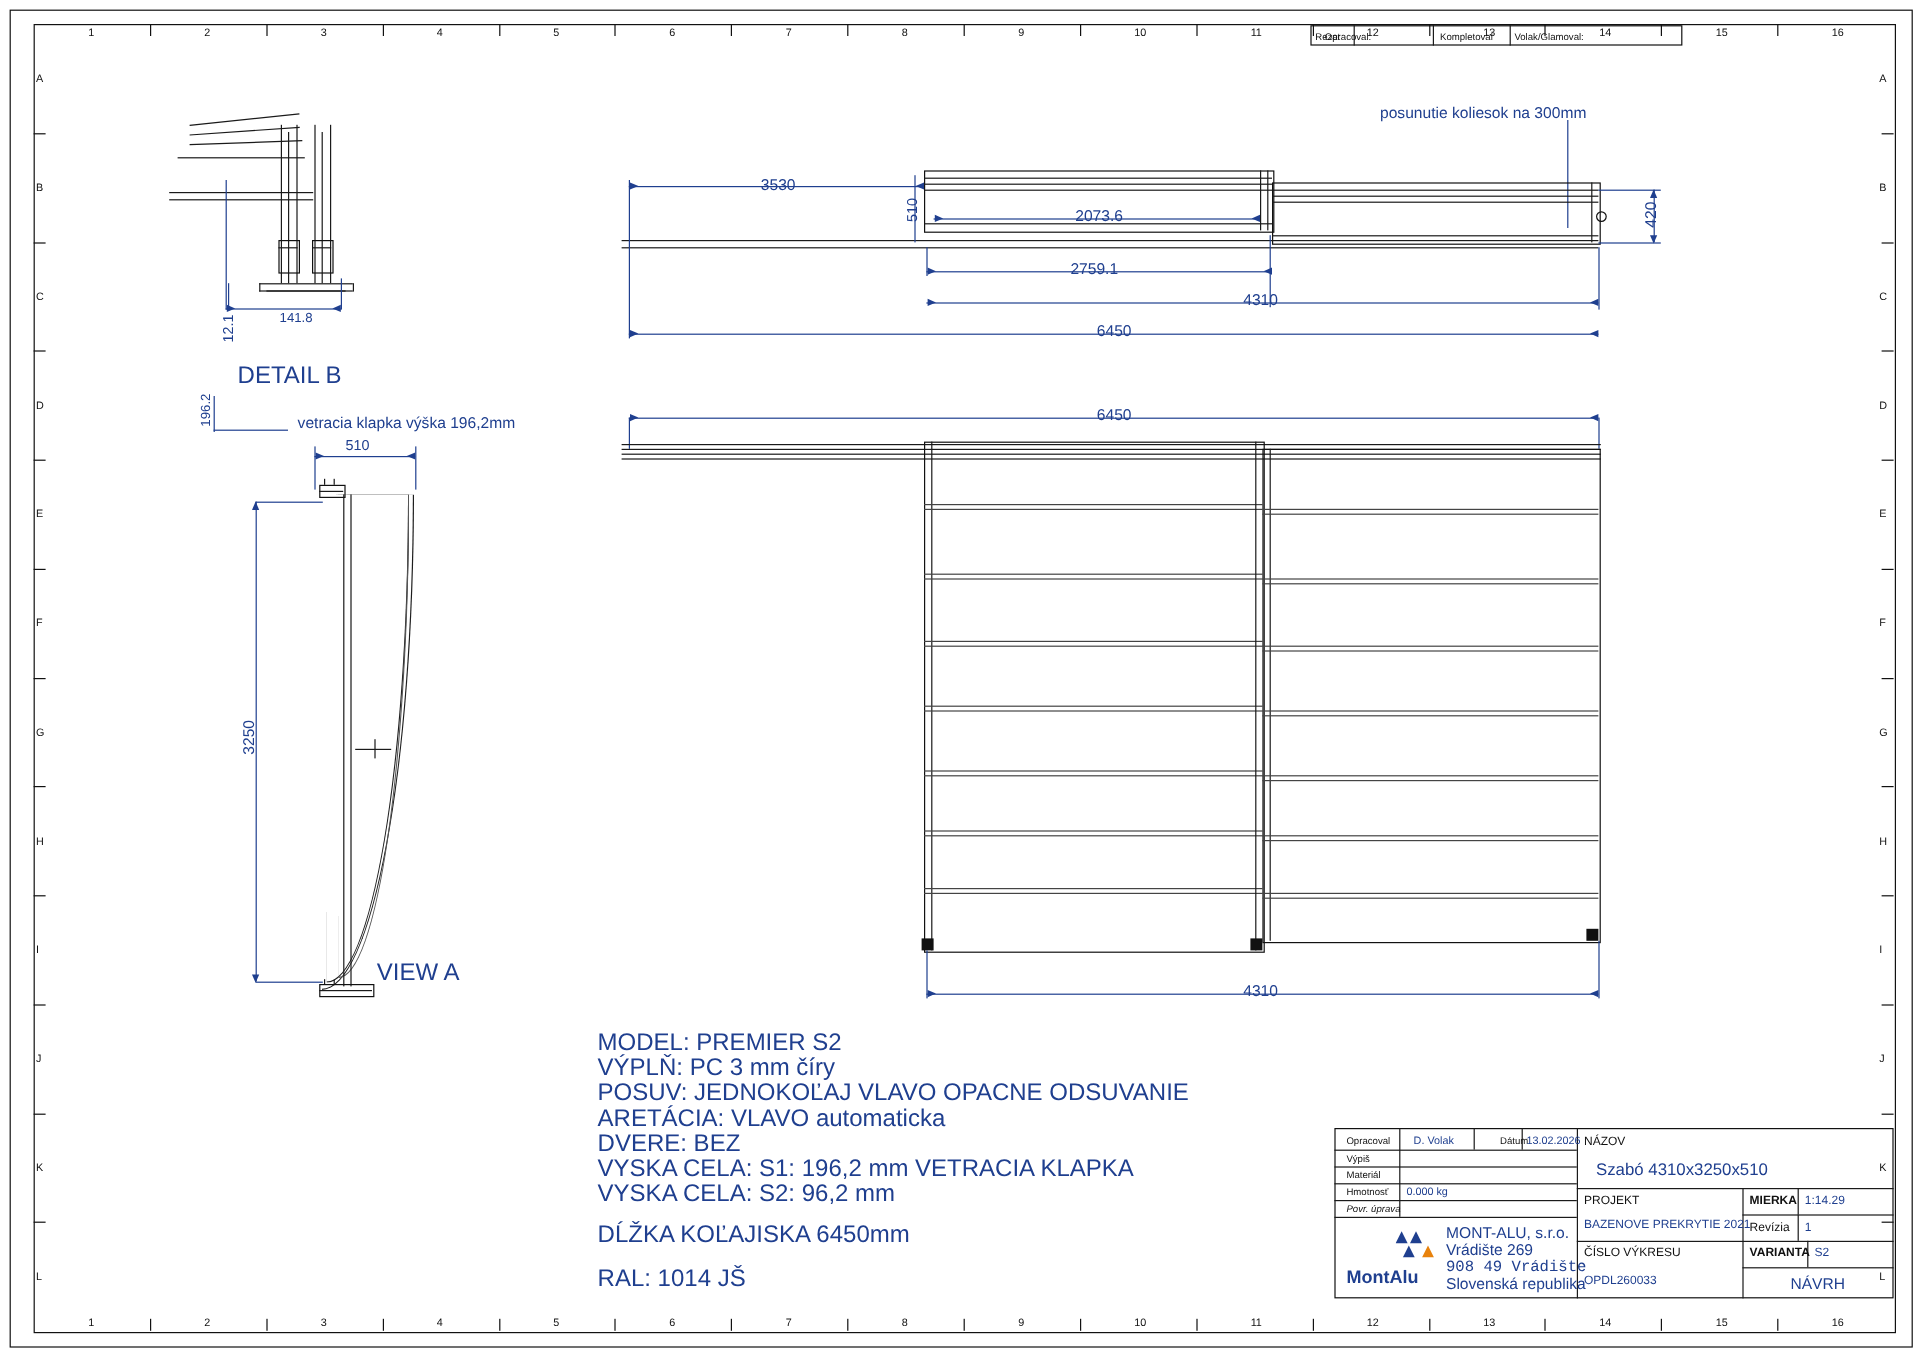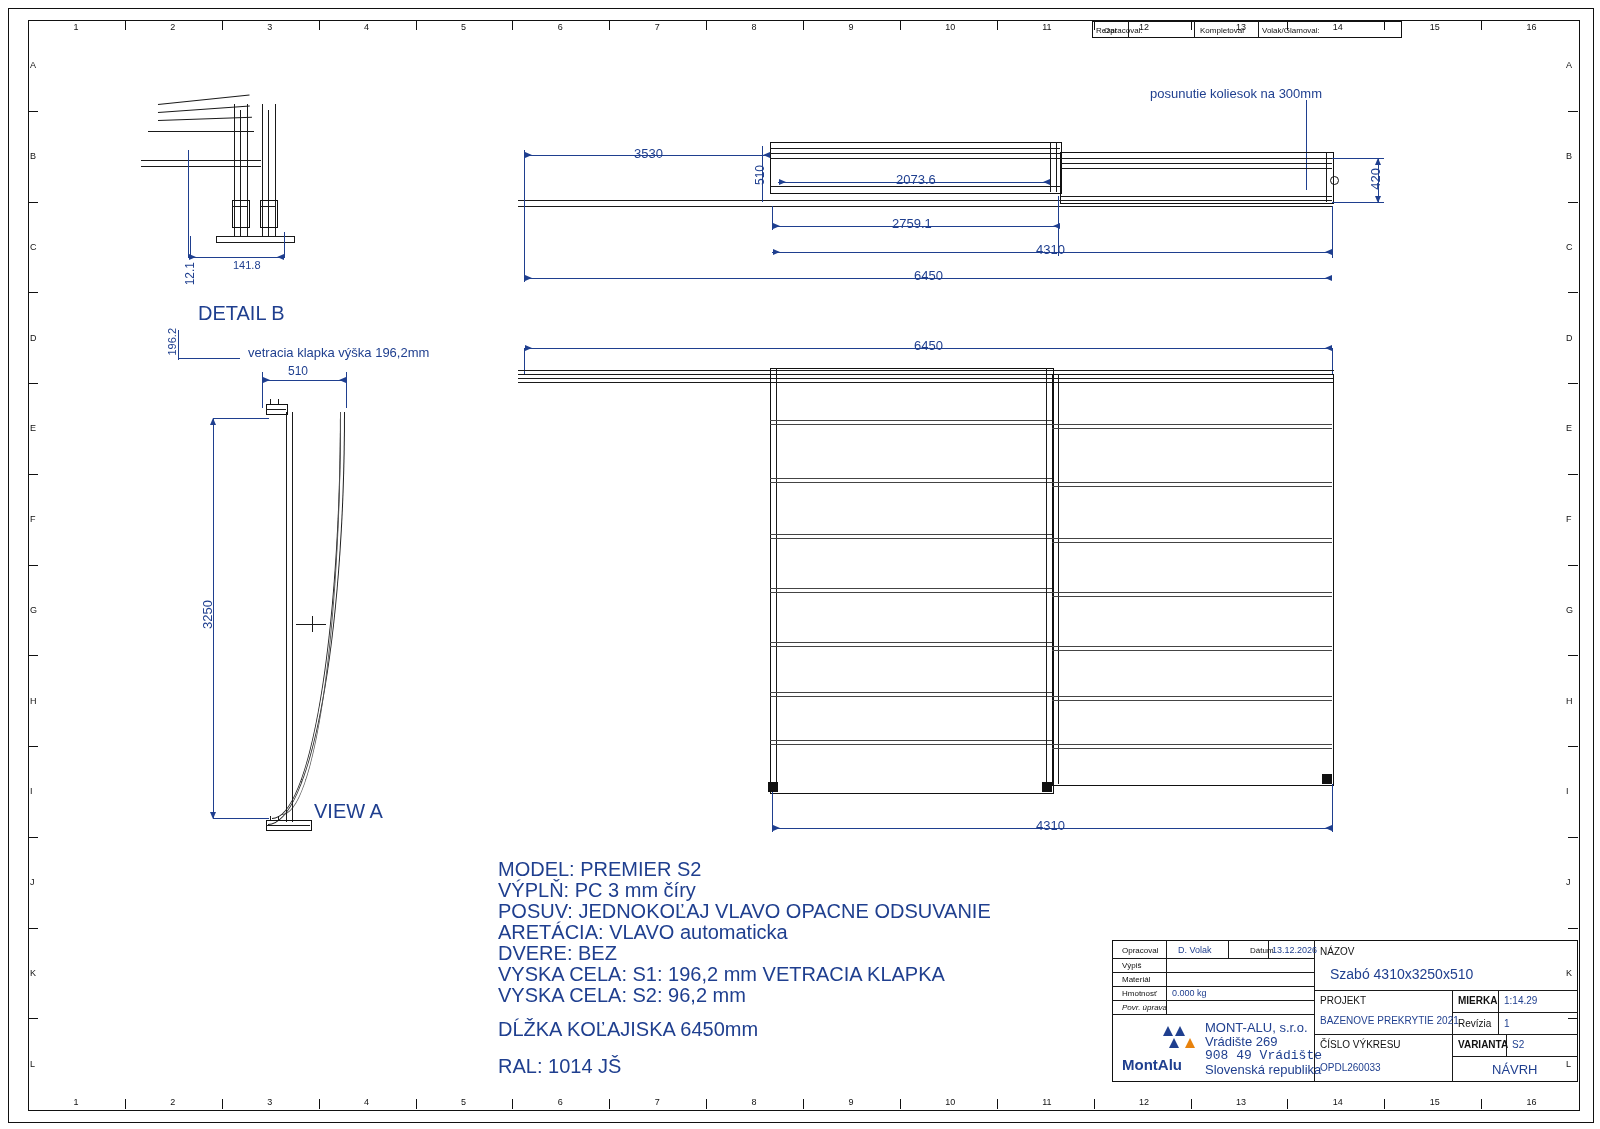--- a/index.html
+++ b/index.html
@@ -381,21 +381,21 @@
     <div class="ln" style="left:1112px;top:986px;width:202px;height:1px;"></div>
     <div class="ln" style="left:1112px;top:1000px;width:202px;height:1px;"></div>
     <div class="ln" style="left:1112px;top:1014px;width:202px;height:1px;"></div>
     <div class="ln" style="left:1166px;top:940px;width:1px;height:74px;"></div>
     <div class="ln" style="left:1228px;top:940px;width:1px;height:18px;"></div>
     <div class="ln" style="left:1268px;top:940px;width:1px;height:18px;"></div>
 
     <div class="tbl-lbl" style="left:1122px;top:946px;">Opracoval</div>
     <div class="tbl-val" style="left:1178px;top:945px;">D. Volak</div>
     <div class="tbl-lbl" style="left:1234px;top:946px;padding-left:16px;">Dátum</div>
-    <div class="tbl-val" style="left:1272px;top:945px;">13.12.2026</div>
+    <div class="tbl-val" style="left:1272px;top:945px;">13.02.2026</div>
     <div class="tbl-lbl" style="left:1122px;top:961px;">Výpiš</div>
     <div class="tbl-lbl" style="left:1122px;top:975px;">Materiál</div>
     <div class="tbl-lbl" style="left:1122px;top:989px;">Hmotnosť</div>
     <div class="tbl-val" style="left:1172px;top:988px;">0.000 kg</div>
     <div class="tbl-lbl" style="left:1122px;top:1003px;font-style:italic;">Povr. úprava</div>
 
     <div class="ln" style="left:1314px;top:990px;width:264px;height:1px;"></div>
     <div class="ln" style="left:1314px;top:1034px;width:264px;height:1px;"></div>
     <div class="ln" style="left:1452px;top:990px;width:1px;height:92px;"></div>
     <div class="ln" style="left:1452px;top:1012px;width:126px;height:1px;"></div>

